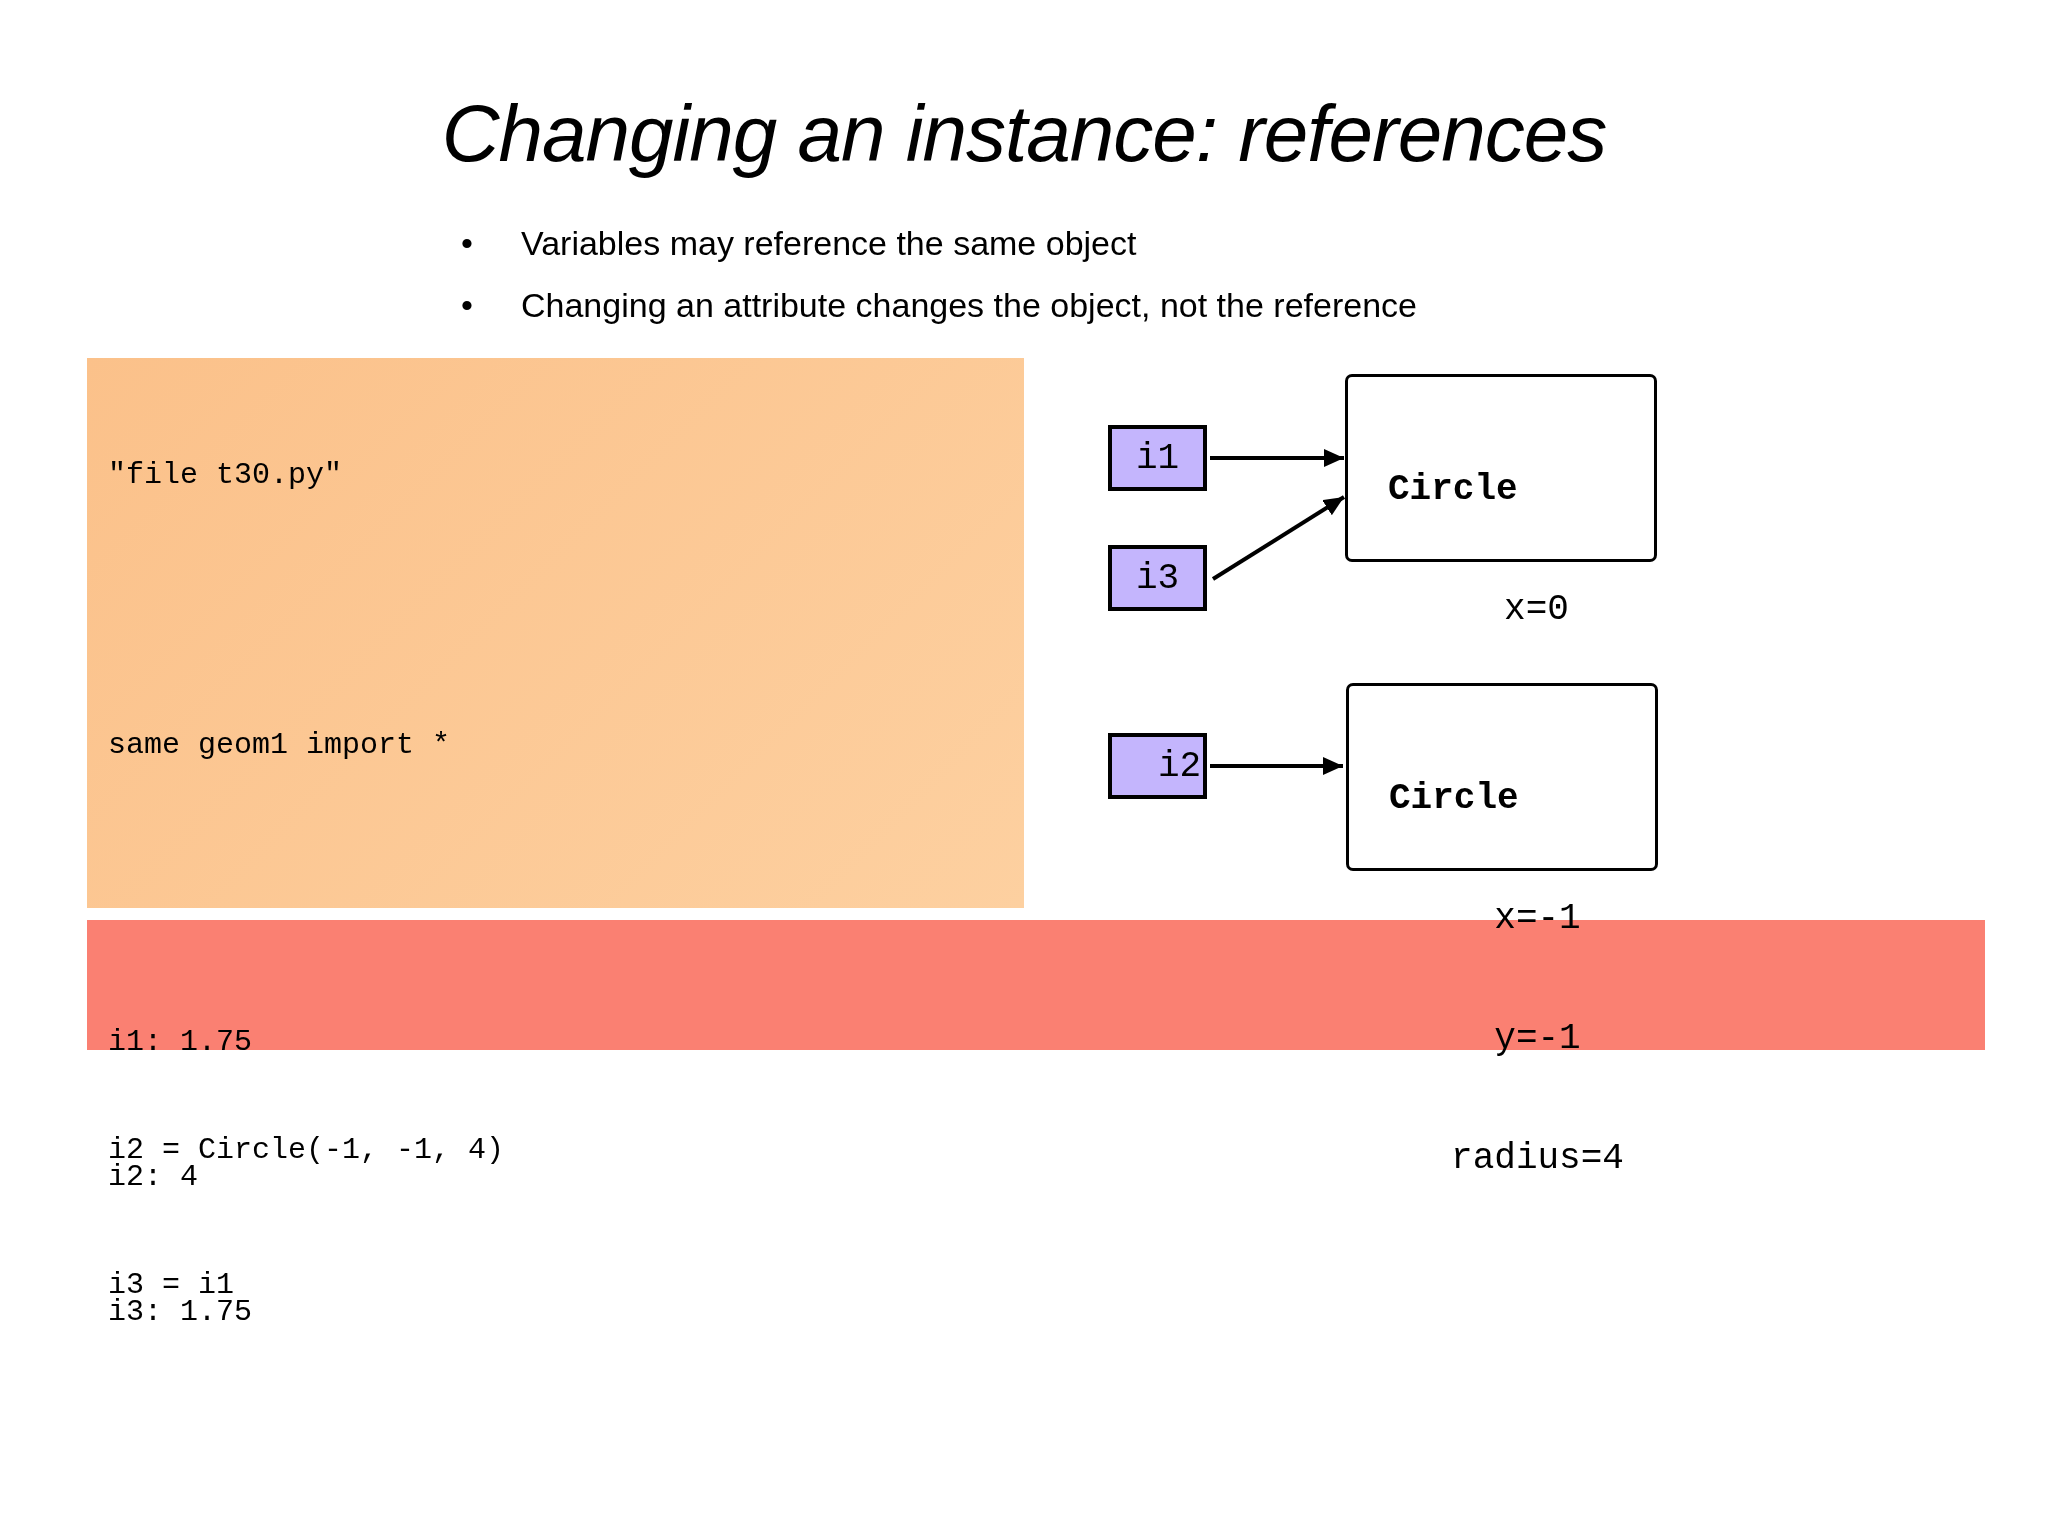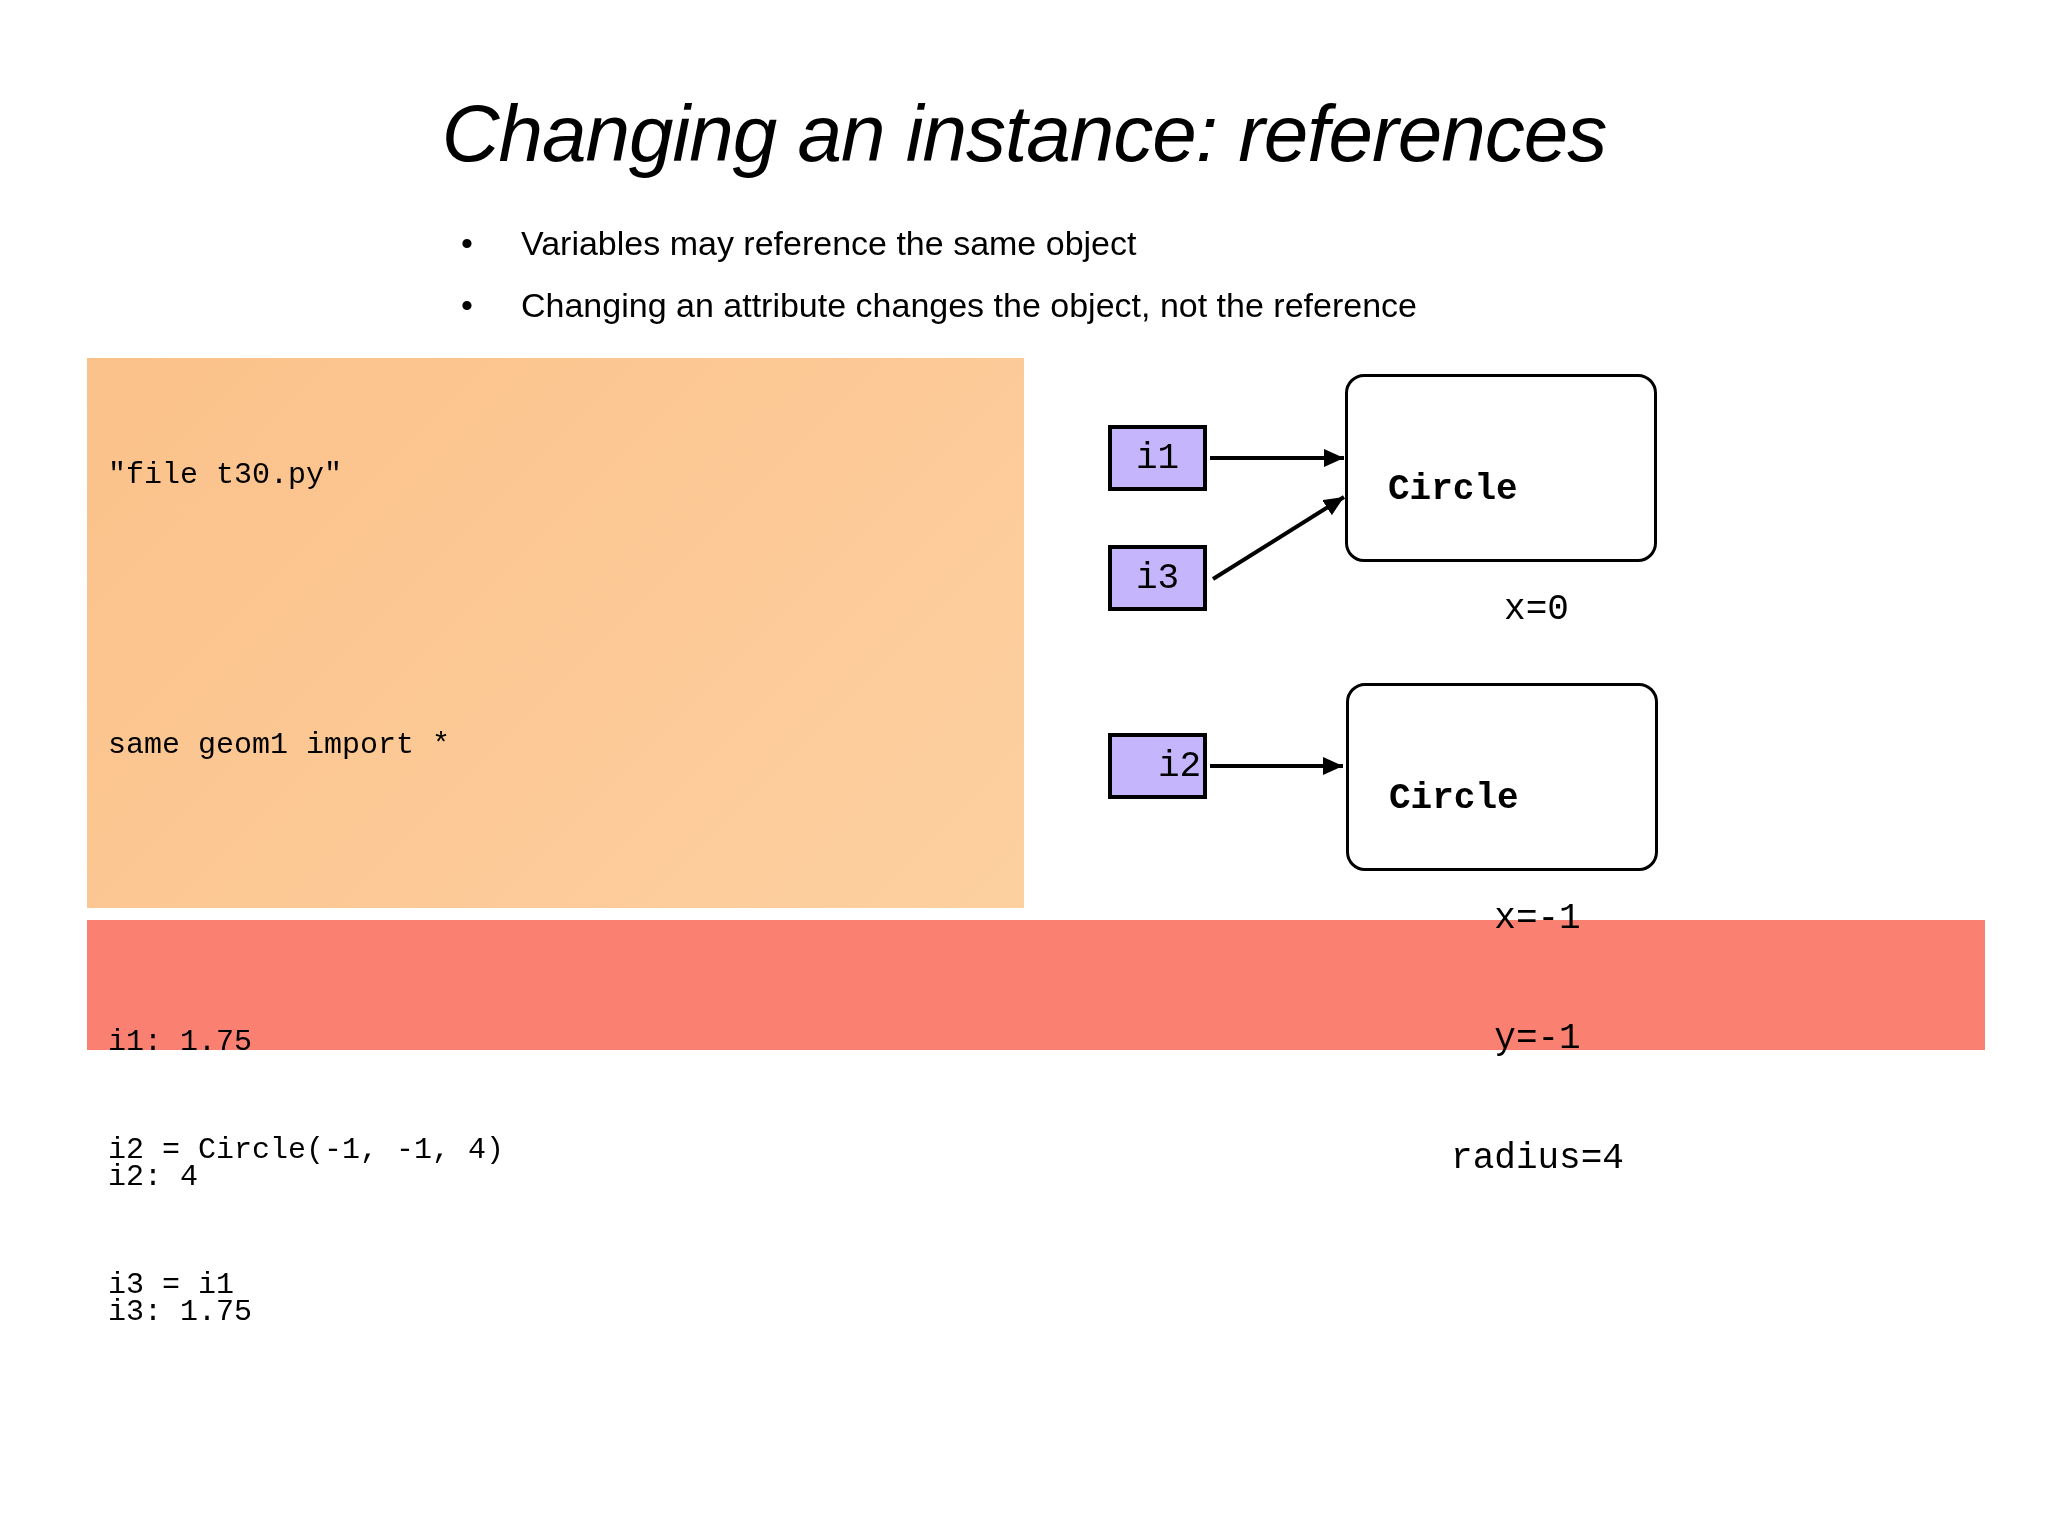--- a/index.html
+++ b/index.html
@@ -29,21 +29,21 @@
   }
   .code-line { height:45px; }
   .var-box {
     position:absolute; width:99px; height:66px; background:#c4b5fd;
     border:4px solid #000; box-sizing:border-box;
     display:flex; align-items:center; justify-content:center;
     font-size:36px;
   }
   .obj-node {
     position:absolute; width:312px; height:188px; background:#fff;
-    border:3px solid #000; border-radius:19px; box-sizing:border-box;
+    border:3px solid #000; border-radius:7px; box-sizing:border-box;
     padding:13px 0 0 40px; font-size:36px; line-height:40px; white-space:pre;
   }
   .obj-title { font-weight:bold; }
   .obj-attr { margin-left:31px;text-align:center; }
   #arrow-layer { position:absolute; left:0; top:0; pointer-events:none; }
 </style>
 </head>
 <body>
 
 <div id="slide">

